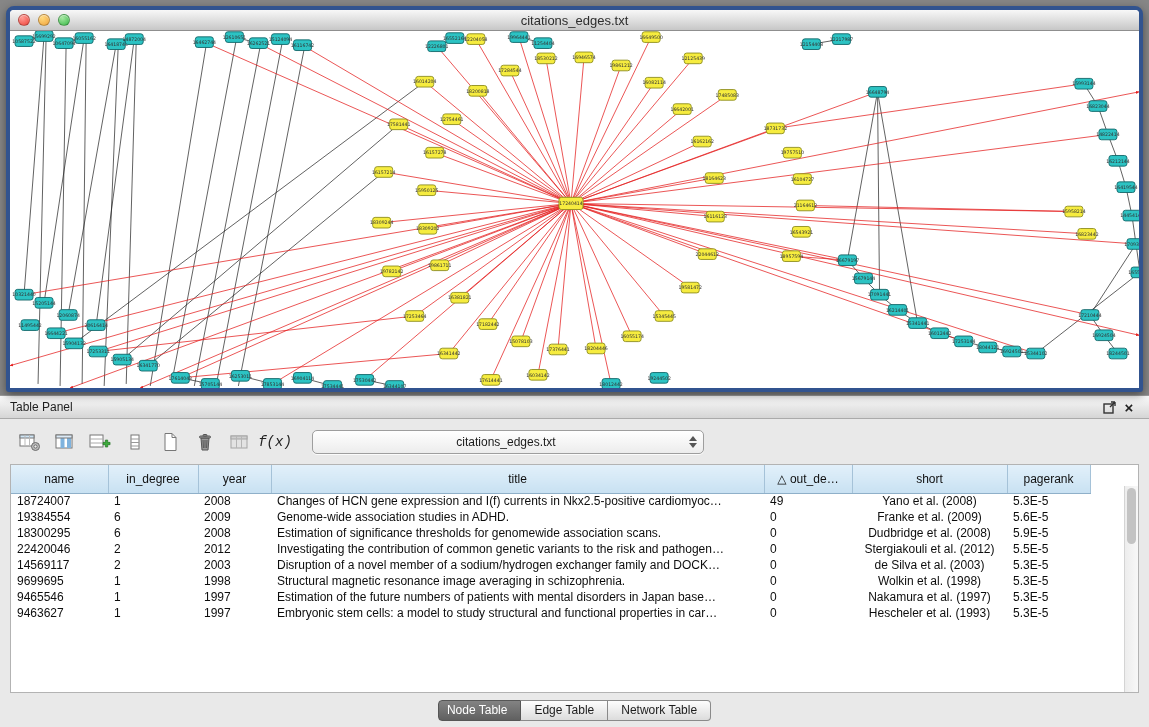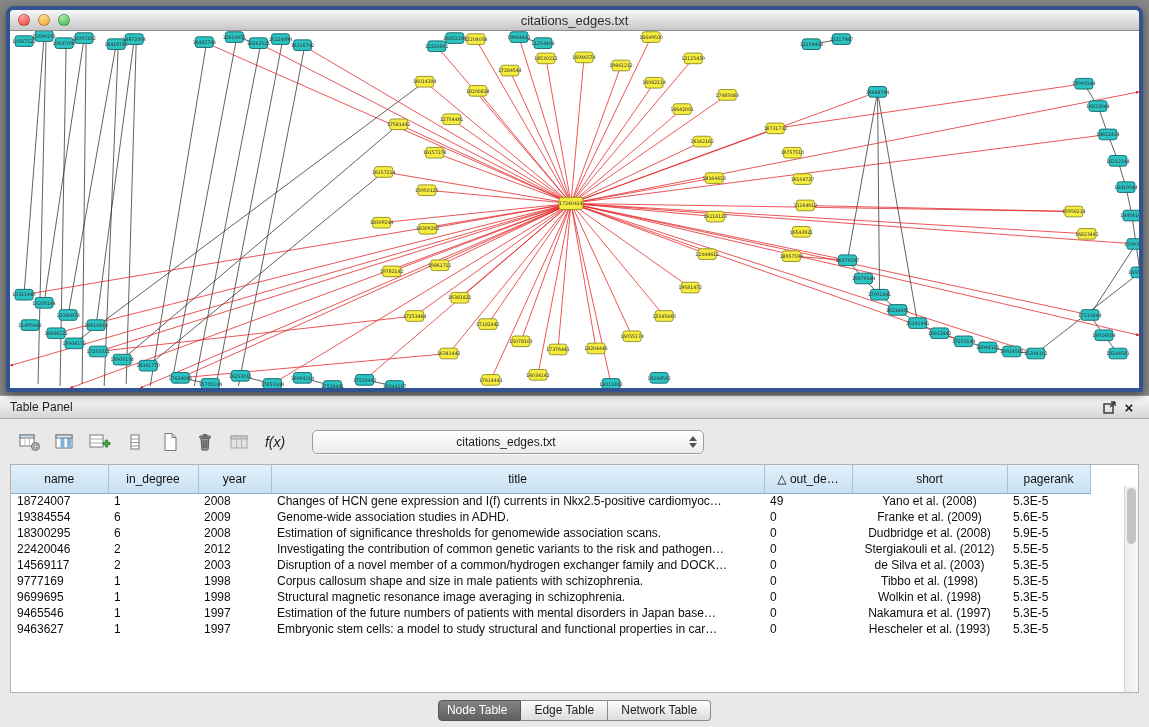--- a/index.html
+++ b/index.html
@@ -37,21 +37,21 @@
   .panel-header .spacer { flex:1; }
   .ph-icon { width:20px; height:18px; display:flex; align-items:center; justify-content:center;
              color:#222; cursor:pointer; }
   .ph-close { font-size:15px; font-weight:bold; line-height:1; }
 
   .panel-body { flex:1; background:#e9e9e9; display:flex; flex-direction:column; padding:4px 10px 0; }
 
   .toolbar { height:38px; flex:none; display:flex; align-items:center; gap:7px; padding-left:6px; }
   .tb-btn { width:28px; height:26px; display:flex; align-items:center; justify-content:center;
             border-radius:4px; cursor:pointer; }
-  .fx { font-family:Liberation Sans, sans-serif; font-style:italic; font-size:14px; color:#222; }
+  .fx { font-family:Liberation Mono, monospace; font-style:italic; font-size:14px; color:#222; }
   .combo { margin-left:16px; width:392px; height:24px; background:linear-gradient(#ffffff,#ececec);
            border:1px solid #9e9e9e; border-radius:5px; display:flex; align-items:center;
            padding:0 6px 0 10px; font-size:12px; color:#1c1c1c; box-shadow:0 1px 0 rgba(255,255,255,.8); cursor:pointer; }
   .combo .val { flex:1; text-align:center; }
   .stepper { display:flex; flex-direction:column; gap:2px; align-items:center; }
   .stepper .up { width:0; height:0; border-left:4px solid transparent; border-right:4px solid transparent; border-bottom:5px solid #555; }
   .stepper .dn { width:0; height:0; border-left:4px solid transparent; border-right:4px solid transparent; border-top:5px solid #555; }
 
   .table-wrap { flex:1; margin-top:3px; background:#fff; border:1px solid #b3b3b3; overflow:hidden; position:relative; }
   table { border-collapse:collapse; table-layout:fixed; width:1079px; font-size:12px; }
@@ -795,32 +795,23 @@
               <td class="c-year">2012</td>
               <td class="c-title">Investigating the contribution of common genetic variants to the risk and pathogen…</td>
               <td class="c-out_degree">0</td>
               <td class="c-short">Stergiakouli et al. (2012)</td>
               <td class="c-pagerank">5.5E-5</td>
             </tr>
             <tr>
               <td class="c-name">14569117</td>
               <td class="c-in_degree">2</td>
               <td class="c-year">2003</td>
-              <td class="c-title">Disruption of a novel member of a common/hydrogen exchanger family and DOCK…</td>
+              <td class="c-title">Disruption of a novel member of a sodium/hydrogen exchanger family and DOCK…</td>
               <td class="c-out_degree">0</td>
               <td class="c-short">de Silva et al. (2003)</td>
-              <td class="c-pagerank">5.3E-5</td>
-            </tr>
-            <tr>
-              <td class="c-name">9777169</td>
-              <td class="c-in_degree">1</td>
-              <td class="c-year">1998</td>
-              <td class="c-title">Corpus callosum shape and size in male patients with schizophrenia.</td>
-              <td class="c-out_degree">0</td>
-              <td class="c-short">Tibbo et al. (1998)</td>
               <td class="c-pagerank">5.3E-5</td>
             </tr>
             <tr>
               <td class="c-name">9699695</td>
               <td class="c-in_degree">1</td>
               <td class="c-year">1998</td>
               <td class="c-title">Structural magnetic resonance image averaging in schizophrenia.</td>
               <td class="c-out_degree">0</td>
               <td class="c-short">Wolkin et al. (1998)</td>
               <td class="c-pagerank">5.3E-5</td>

